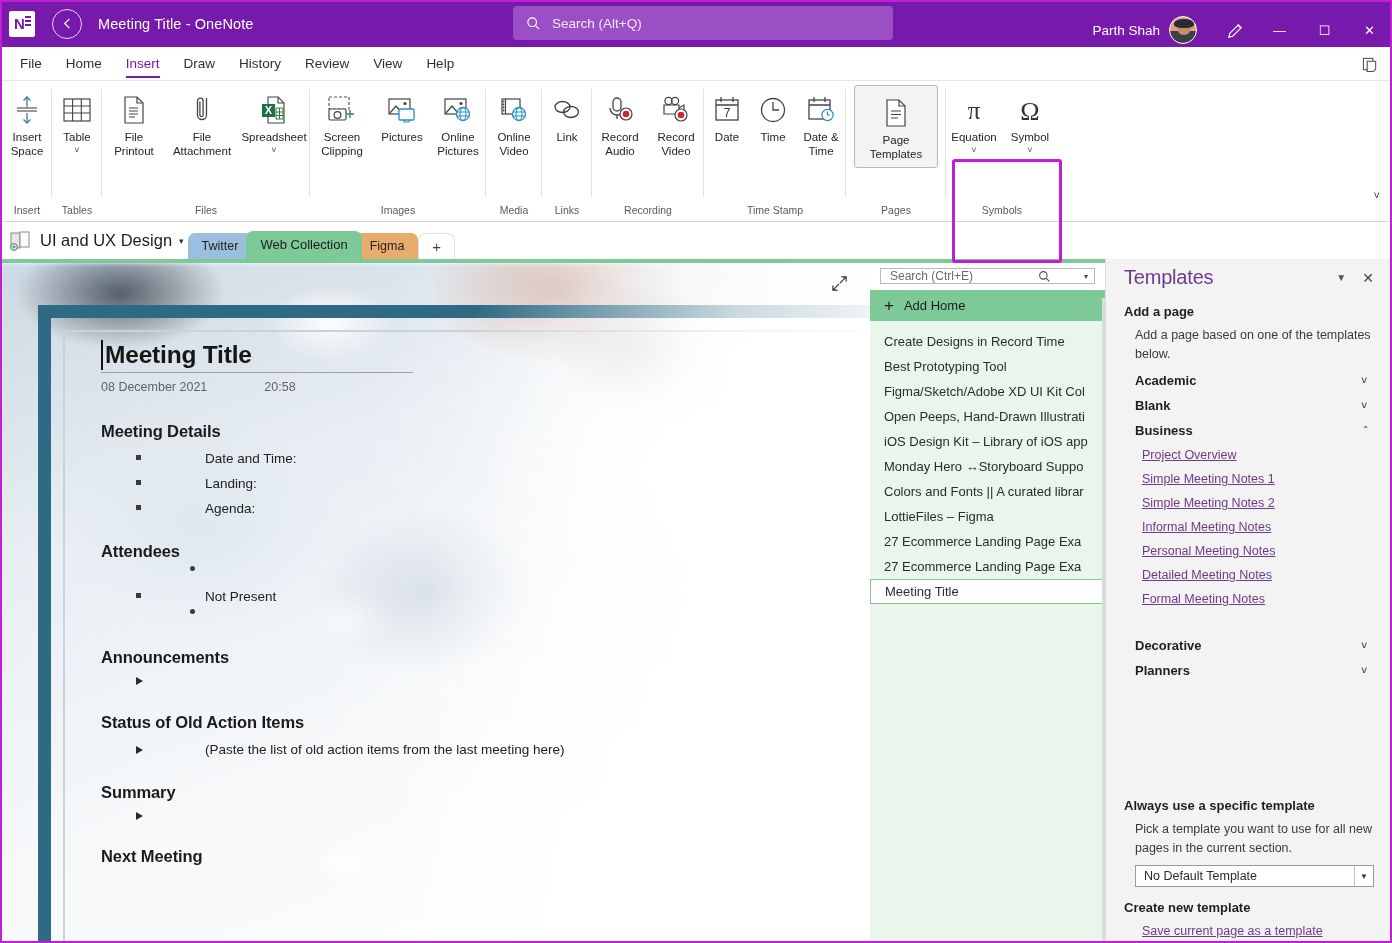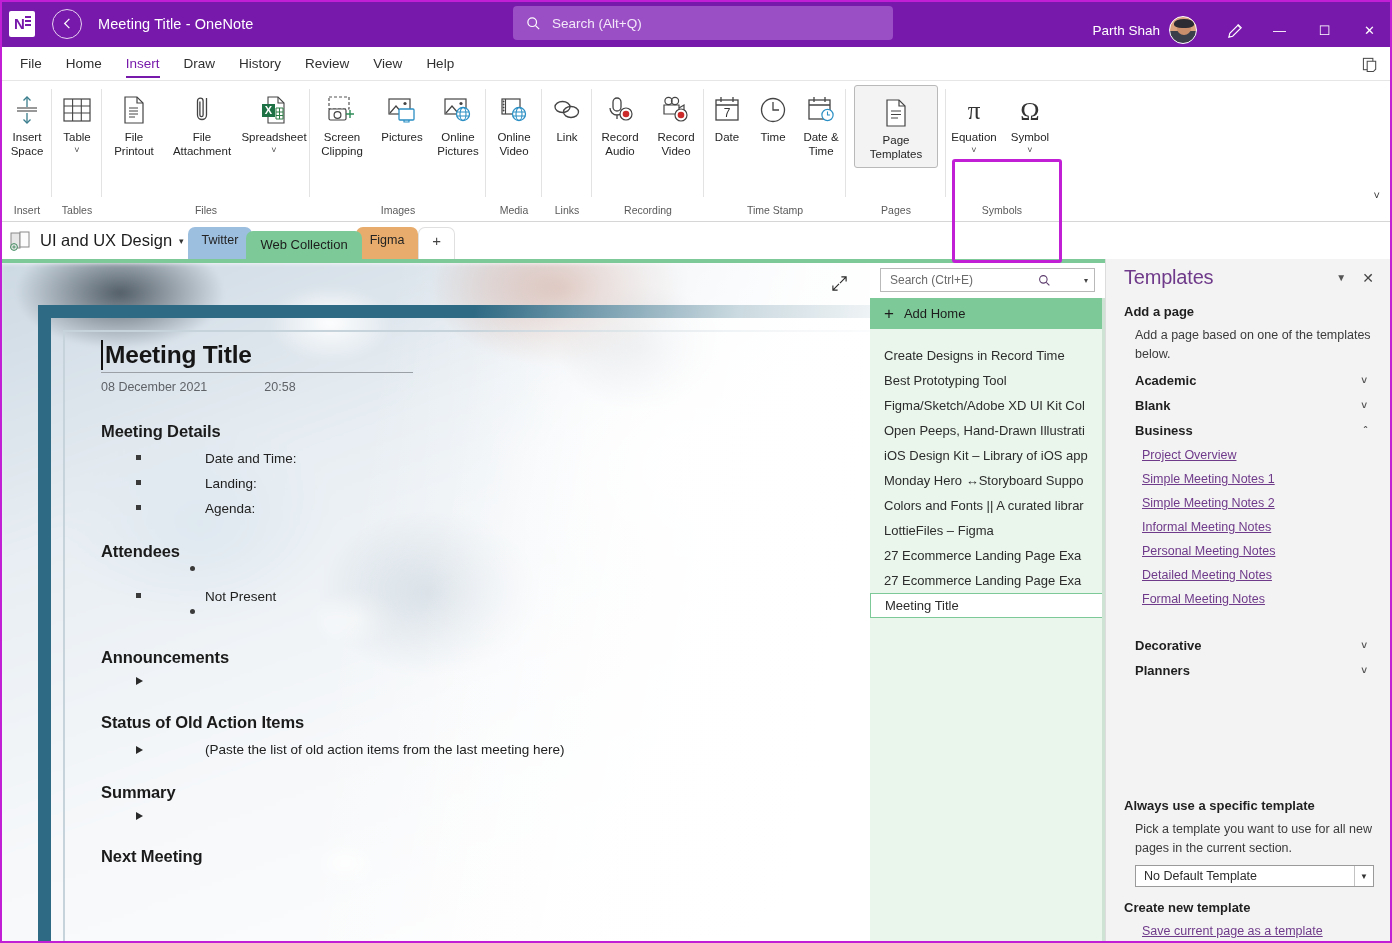--- a/index.html
+++ b/index.html
@@ -123,21 +123,21 @@
 
   
   .sectionbar { height: 37px; background: #fff; display: flex; align-items: flex-end; position: relative; }
   .nb-name {
     display: flex; align-items: center; height: 37px; padding: 0 4px 0 10px;
     font-size: 16.5px; color: #1d1d1d; cursor: pointer; white-space: nowrap;
   }
   .nb-icon { width: 22px; height: 20px; margin-right: 8px; position: relative; flex: 0 0 auto; }
   .nb-caret { font-size: 9px; margin-left: 7px; color: #333; }
   .sectab {
-    height: 32px; line-height: 26px; padding: 0 14px; font-size: 12.5px;
+    height: 26px; line-height: 26px; padding: 0 14px; font-size: 12.5px;
     border-radius: 7px 7px 0 0; margin-right: -6px; cursor: pointer;
     color: #232323; position: relative; white-space: nowrap;
   }
   .sectab.twitter { background: #9cbfdf; z-index: 1; }
   .sectab.web { background: #7ec998; z-index: 3; font-size: 13px; color: #1c1c1c; height: 28px; line-height: 28px;}
   .sectab.figma { background: #e8ad6c; z-index: 2; }
   .sectab.addtab {
     background: #fff; border: 1px solid #e0e0e0; border-bottom: none;
     z-index: 1; font-size: 15px; color: #444; padding: 0 13px; margin-left: 6px;
   }
@@ -199,30 +199,30 @@
   .bul .sq { width: 5px; height: 5px; background: #3a3a3a; margin-right: 16px; flex: 0 0 auto; position: relative; top: -3px;}
   .bul .dot { width: 5px; height: 5px; background: #3a3a3a; border-radius: 50%; margin-right: 16px; flex: 0 0 auto; position: relative; top: -3px;}
   .bul.sub { padding-left: 89px; margin-top: 8px; height: 10px; }
   .bul.arrow { padding-left: 35px; }
   .tri { width: 0; height: 0; border-left: 7px solid #2a2a2a; border-top: 4.5px solid transparent; border-bottom: 4.5px solid transparent; margin-right: 14px; flex: 0 0 auto; }
 
   
   .pagelist { width: 235px; background: #eaf6ec; position: relative; border-top: 4px solid #7ec998; }
   .pl-search { padding: 5px 10px 6px; background: #fff; }
   .pl-search .box {
-    height: 24px; border: 1px solid #b9b9b9; background: #fff; display: flex;
+    height: 16px; border: 1px solid #b9b9b9; background: #fff; display: flex;
     align-items: center; padding: 0 6px 0 9px; cursor: text; gap: 29px;
   }
   .pl-search .ph { font-size: 12px; color: #6b6b6b; flex: 1; }
   .addpage {
     height: 31px; background: #7ec998; display: flex; align-items: center;
     padding-left: 14px; cursor: pointer; font-size: 13px; color: #1c1c1c;
   }
   .addpage .plus { font-size: 17px; margin-right: 10px; font-weight: 300; line-height: 1; }
-  .pl-items { padding-top: 14px; }
+  .pl-items { padding-top: 8px; }
   .pl-item {
     height: 25px; line-height: 25px; padding-left: 14px; font-size: 13px;
     color: #2c2c2c; cursor: pointer; white-space: nowrap; overflow: hidden;
   }
   .pl-item.sel {
     background: #fff; border: 1px solid #7ec998; height: 25px; line-height: 23px;
     margin-right: 0;
   }
   .pl-scroll {
     position: absolute; right: 0; top: 35px; bottom: 0; width: 3px; background: #cfe3d4;

